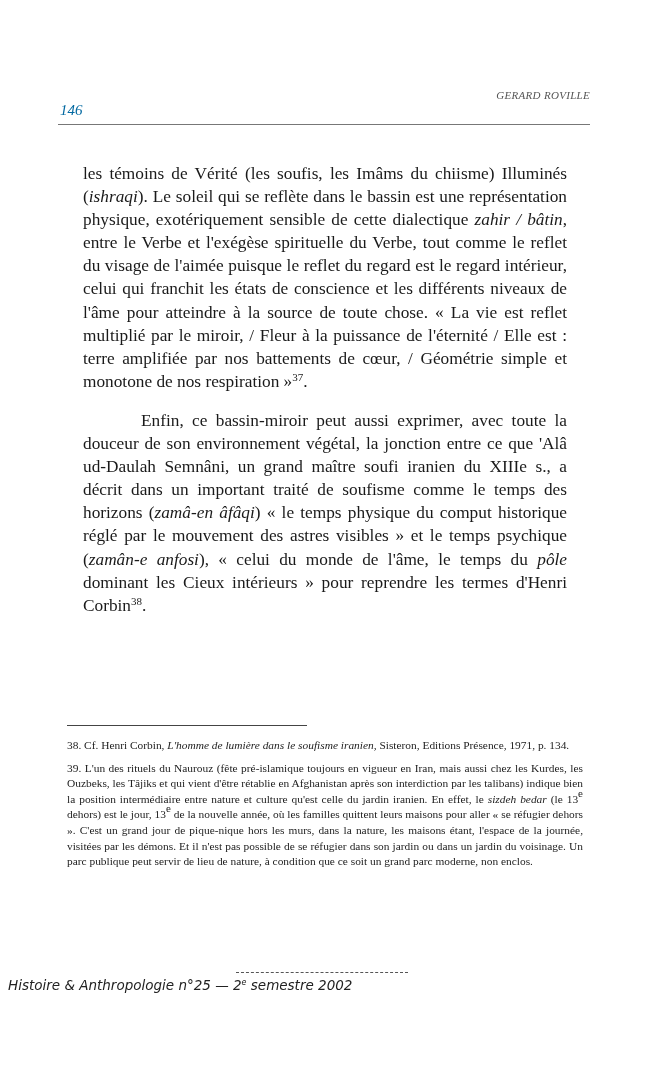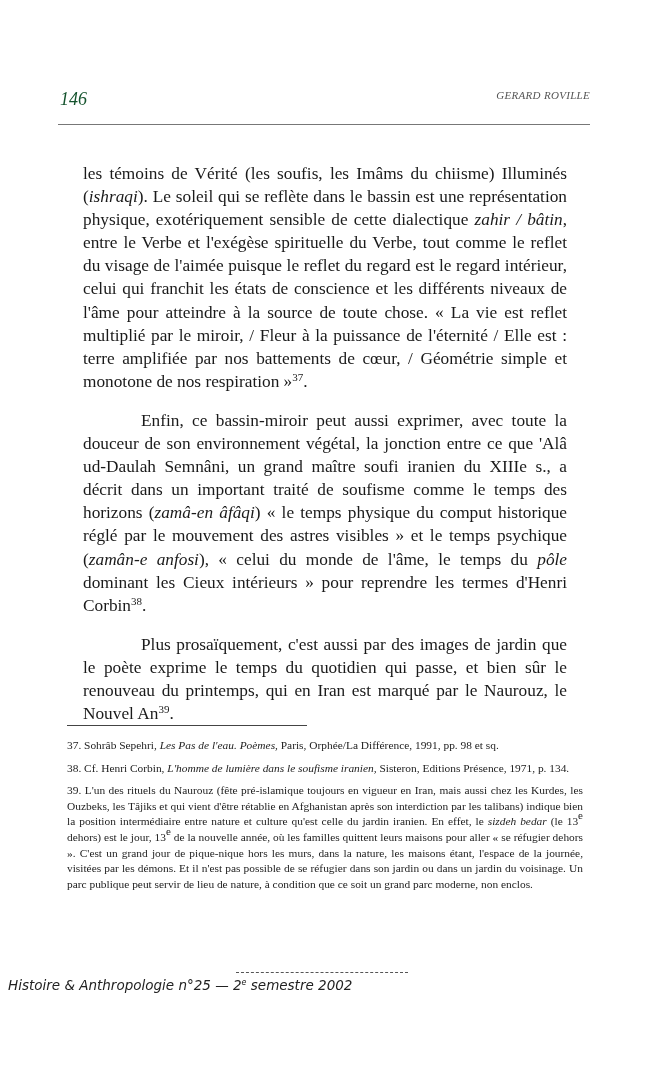--- a/index.html
+++ b/index.html
@@ -1,18 +1,18 @@
 <!DOCTYPE html>
 <html><head>
   <meta charset="utf-8">
   <style>
     html, body { margin: 0; padding: 0; background: #ffffff; }
     body { width: 650px; height: 1084px; position: relative; overflow: hidden; color: #1a1a1a; font-family: "Liberation Serif", serif; }
     .header { position: absolute; top: 86px; left: 60px; width: 530px; height: 20px; }
-    .page-num { position: absolute; left: 0; top: 3px; font-style: italic; font-size: 18px; color: #14532d; }
+    .page-num { position: absolute; left: 0; top: 16px; font-style: italic; font-size: 15px; color: #0369a1; }
     .running-head { position: absolute; right: 0; top: 3px; font-style: italic; font-size: 11px; letter-spacing: 0.3px; color: #555; }
     .header-rule { position: absolute; top: 124px; left: 58px; width: 532px; height: 0; border-top: 1px solid #777; }
     .main { position: absolute; top: 146px; left: 67px; width: 516px; font-size: 17.3px; line-height: 23.1px; text-align: justify; }
     .main p { margin: 16px; }
     .main p.indent { text-indent: 58px; margin-top: 11px; font-family: Liberation Serif, serif; }
     sup { font-size: 11px; line-height: 0; vertical-align: 6px; }
     .fn-rule { position: absolute; top: 725px; left: 67px; width: 240px; border-top: 1px solid #444; }
     .footnotes { position: absolute; top: 738px; left: 67px; width: 516px; font-size: 11.4px; line-height: 15.6px; text-align: justify; color: #222; }
     .footnotes p { margin: 0 0 7px 0; }
     .footer-rule { position: absolute; top: 972px; left: 236px; width: 172px; border-top: 1px dashed #555; }
@@ -25,25 +25,23 @@
 
 <div class="header">
   <span class="page-num">146</span>
   <span class="running-head">GERARD ROVILLE</span>
 </div>
 <div class="header-rule"></div>
 
 <div class="main">
   <p><span>les témoins de Vérité (les soufis, les Imâms du chiisme) Illuminés (</span><i>ishraqi</i><span>). Le soleil qui se reflète dans le bassin est une représentation physique, exotériquement sensible de cette dialectique </span><i>zahir / bâtin</i><span>, entre le Verbe et l'exégèse spirituelle du Verbe, tout comme le reflet du visage de l'aimée puisque le reflet du regard est le regard intérieur, celui qui franchit les états de conscience et les différents niveaux de l'âme pour atteindre à la source de toute chose. « La vie est reflet multiplié par le miroir, / Fleur à la puissance de l'éternité / Elle est : terre amplifiée par nos battements de cœur, / Géométrie simple et monotone de nos respiration »</span><sup>37</sup><span>.</span></p>
   <p class="indent"><span>Enfin, ce bassin-miroir peut aussi exprimer, avec toute la douceur de son environnement végétal, la jonction entre ce que 'Alâ ud-Daulah Semnâni, un grand maître soufi iranien du XIIIe s., a décrit dans un important traité de soufisme comme le temps des horizons (</span><i>zamâ-en âfâqi</i><span>) « le temps physique du comput historique réglé par le mouvement des astres visibles » et le temps psychique (</span><i>zamân-e anfosi</i><span>), « celui du monde de l'âme, le temps du </span><i>pôle</i><span> dominant les Cieux intérieurs » pour reprendre les termes d'Henri Corbin</span><sup>38</sup><span>.</span></p>
-  <p class="indent"><span>Plus prosaïquement, c'est aussi par des images de jardin que le poète exprime le temps du quotidien qui passe, et bien sûr le renouveau du printemps, qui en Iran est marqué par le Naurouz, le Nouvel An</span><sup>39</sup><span>.</span></p>
 </div>
 
 <div class="fn-rule"></div>
 
 <div class="footnotes">
-  <p><span>37. Sohrâb Sepehri, </span><i>Les Pas de l'eau. Poèmes,</i><span> Paris, Orphée/La Différence, 1991, pp. 98 et sq.</span></p>
   <p><span>38. Cf. Henri Corbin, </span><i>L'homme de lumière dans le soufisme iranien,</i><span> Sisteron, Editions Présence, 1971, p. 134.</span></p>
   <p><span>39. L'un des rituels du Naurouz (fête pré-islamique toujours en vigueur en Iran, mais aussi chez les Kurdes, les Ouzbeks, les Tâjiks et qui vient d'être rétablie en Afghanistan après son interdiction par les talibans) indique bien la position intermédiaire entre nature et culture qu'est celle du jardin iranien. En effet, le </span><i>sizdeh bedar</i><span> (le 13</span><sup>e</sup><span> dehors) est le jour, 13</span><sup>e</sup><span> de la nouvelle année, où les familles quittent leurs maisons pour aller « se réfugier dehors ». C'est un grand jour de pique-nique hors les murs, dans la nature, les maisons étant, l'espace de la journée, visitées par les démons. Et il n'est pas possible de se réfugier dans son jardin ou dans un jardin du voisinage. Un parc publique peut servir de lieu de nature, à condition que ce soit un grand parc moderne, non enclos.</span></p>
 </div>
 
 <div class="footer-rule"></div>
 <div class="footer"><span>Histoire &amp; Anthropologie n°25 — 2</span><sup>e</sup><span> semestre 2002</span></div>
 
 </body></html>

